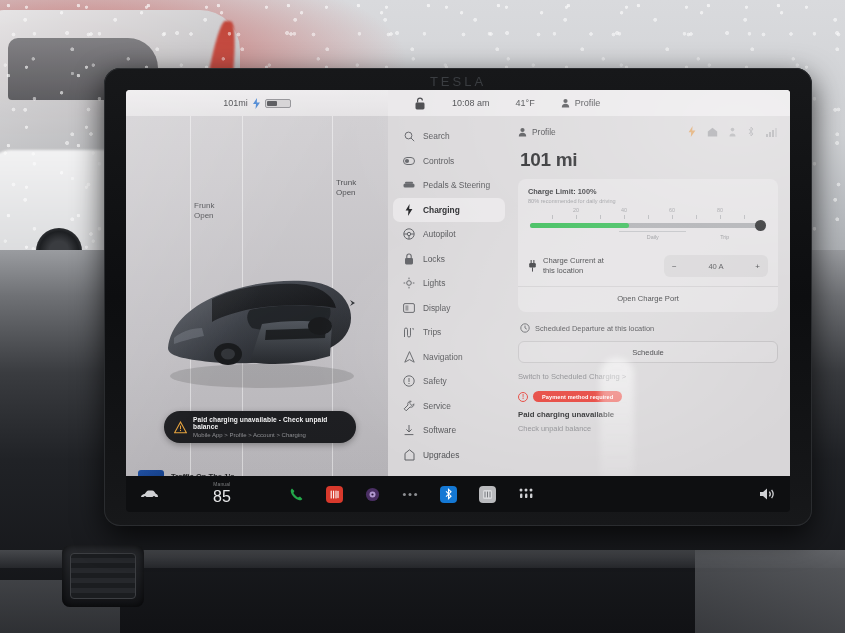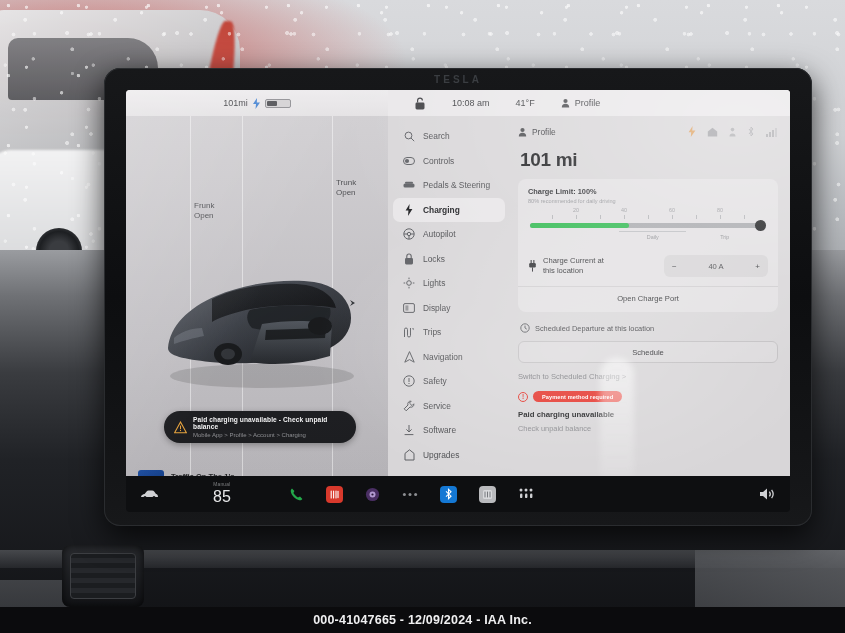--- a/index.html
+++ b/index.html
@@ -90,21 +90,21 @@
 
   
   .bezel {
     position:absolute; left:104px; top:68px; width:708px; height:458px;
     background: linear-gradient(180deg,#17181a 0%, #0d0e10 50%, #17181a 100%);
     border-radius: 16px;
     box-shadow: 0 10px 30px rgba(0,0,0,.75), inset 0 0 0 1px #2a2c2f;
   }
   .bezel-logo {
     position:absolute; left:50%; top:6px; transform:translateX(-50%);
-    font-size:10px; letter-spacing:3px; color:#3a3d41; font-weight:bold;
+    font-size:13px; letter-spacing:3px; color:#3a3d41; font-weight:normal;
   }
   .screen {
     position:absolute; left:126px; top:90px; width:664px; height:418px;
     background:#dedcdd; border-radius:4px; overflow:hidden;
     box-shadow: inset 0 0 40px rgba(120,118,122,.35);
   }
   .glare {
     position:absolute; inset:0; pointer-events:none;
     background:
       linear-gradient(120deg, rgba(255,255,255,.18) 0%, rgba(255,255,255,0) 28%),
@@ -749,16 +749,13 @@
 
     <span class="bb-icon bb-right">
       <svg width="17" height="14" viewBox="0 0 17 14">
         <path d="M1 5 H4 L8 1.4 V12.6 L4 9 H1 Z" fill="#cfd0d3"></path>
         <path d="M10.4 4.6 a4 4 0 0 1 0 4.8" fill="none" stroke="#cfd0d3" stroke-width="1.3"></path>
         <path d="M12.6 2.8 a7 7 0 0 1 0 8.4" fill="none" stroke="#cfd0d3" stroke-width="1.3"></path>
       </svg>
     </span>
   </div>
 
-  <div class="footer">
-    <span class="footer-text">000-41047665 - 12/09/2024 - IAA Inc.</span>
-  </div>
 </div>
 
 </body></html>

